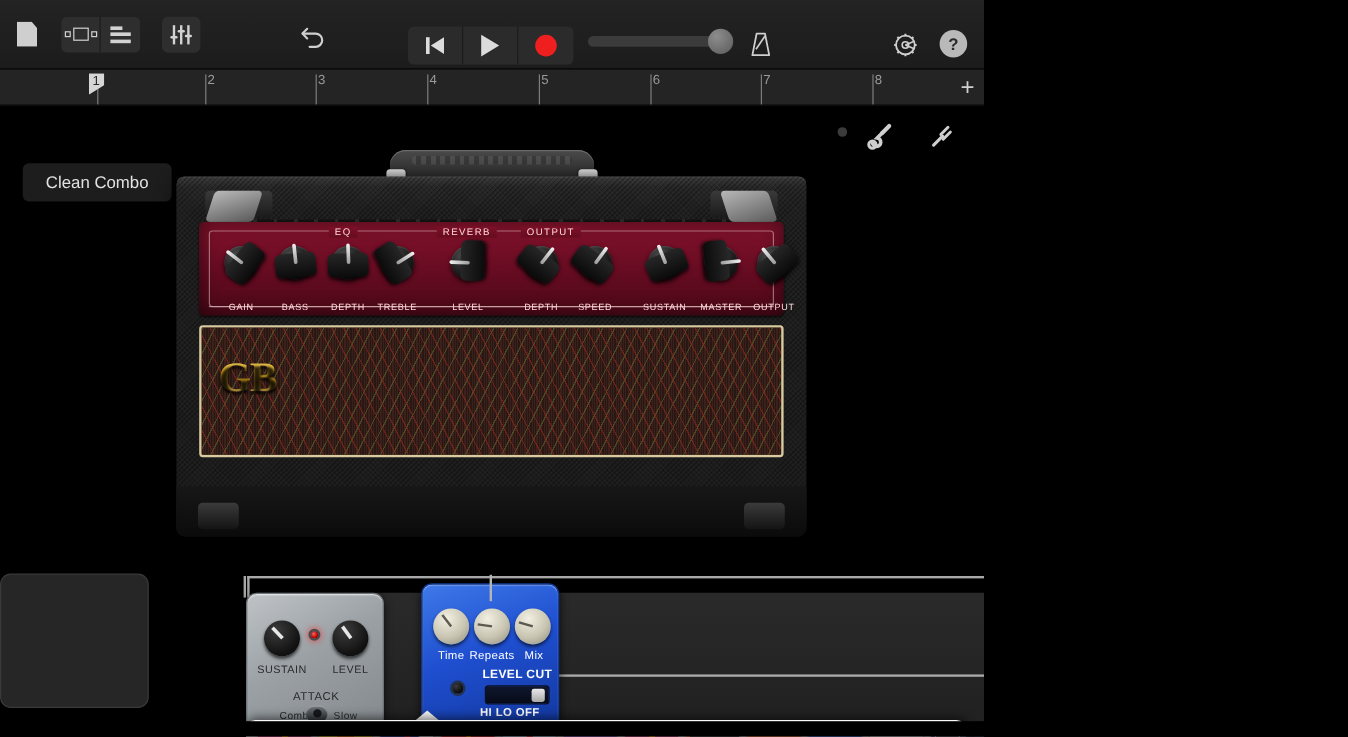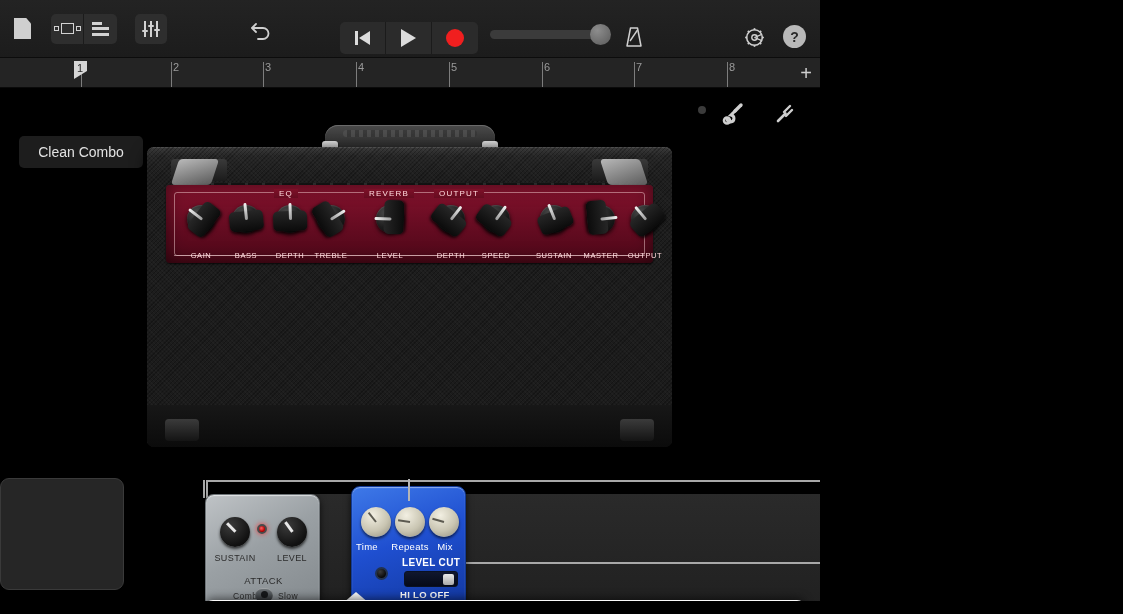--- a/index.html
+++ b/index.html
@@ -496,20 +496,24 @@
               <div class="knob">
                   <div class="skirt" style="transform:rotate(-40deg)"></div>
                   <div class="pointer" style="transform:rotate(-40deg)"></div>
                 </div>
               <div class="knob-lbl">OUTPUT</div>
             </div>
           </div>
           <div class="cp-baseline"></div>
         </div>
 
+        <div class="grille-frame">
+          <div class="grille"></div>
+          <div class="gb-logo">GB</div>
+        </div>
 
         <div class="amp-bottom">
           <div class="foot f-l"></div>
           <div class="foot f-r"></div>
         </div>
       </div>
     </div>
 
     <div class="pedal-area">
       <div class="pb-bg"></div>
@@ -539,21 +543,21 @@
         <div class="cable-v" style="left:56px; top:-8px; height:22px; background:#b5b5b5;"></div>
         <div class="pknob-metal" style="left:9px; top:20px;">
           <div class="ln" style="transform:rotate(-38deg)"></div>
         </div>
         <div class="pknob-metal" style="left:43px; top:20px;">
           <div class="ln" style="transform:rotate(-82deg)"></div>
         </div>
         <div class="pknob-metal" style="left:77px; top:20px;">
           <div class="ln" style="transform:rotate(-74deg)"></div>
         </div>
-        <div class="plabel-w" style="left:4px; top:54px; width:40px; text-align:left;">Time</div>
+        <div class="plabel-w" style="left:4px; top:54px; width:40px; text-align:center;">Time</div>
         <div class="plabel-w" style="left:36px; top:54px; width:44px; text-align:center;">Repeats</div>
         <div class="plabel-w" style="left:76px; top:54px; width:34px; text-align:center;">Mix</div>
         <div class="jack" style="left:23px; top:80px;"></div>
         <div class="plabel-w" style="left:50px; top:70px; font-size:10px; font-weight:bold;">LEVEL CUT</div>
         <div class="slide-sw" style="left:52px; top:84px;">
             <i></i>
           </div>
         <div class="plabel-w" style="left:48px; top:102px; font-size:9.5px; font-weight:bold;">HI LO OFF</div>
       </div>
 

